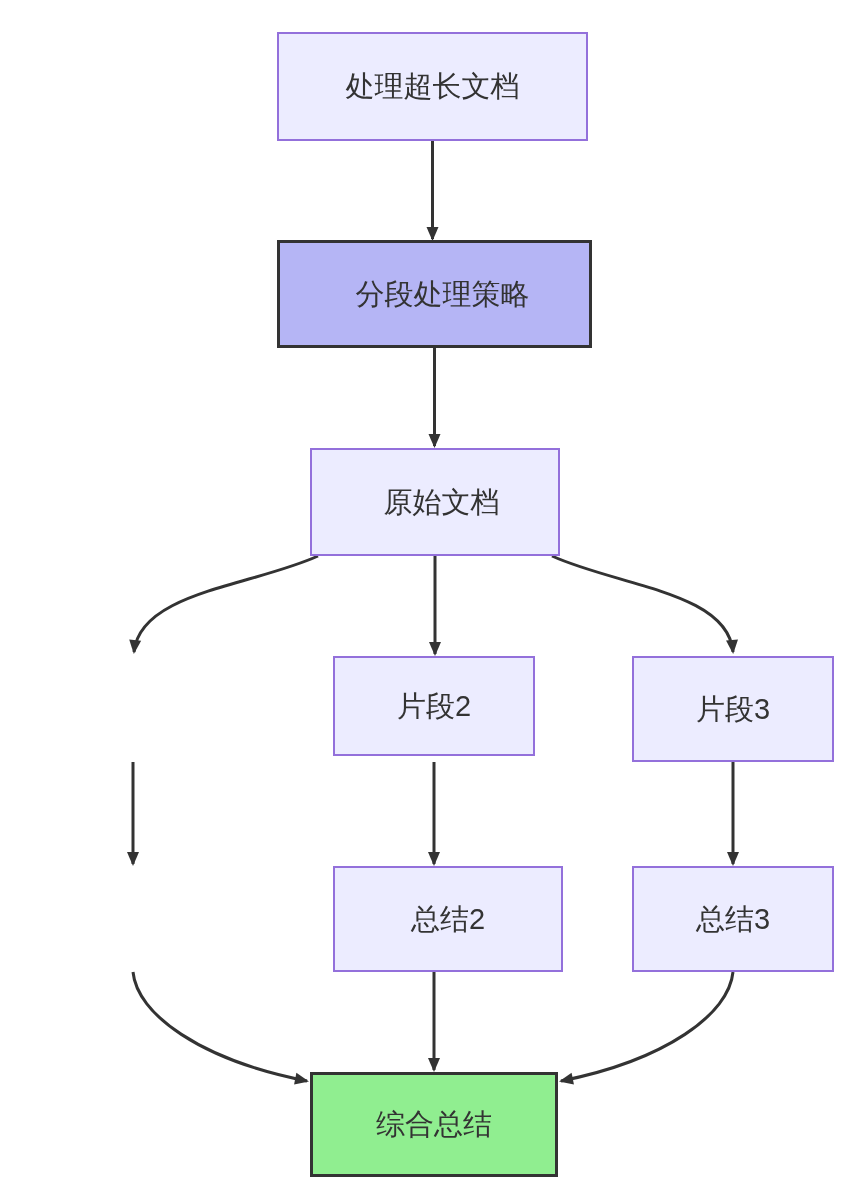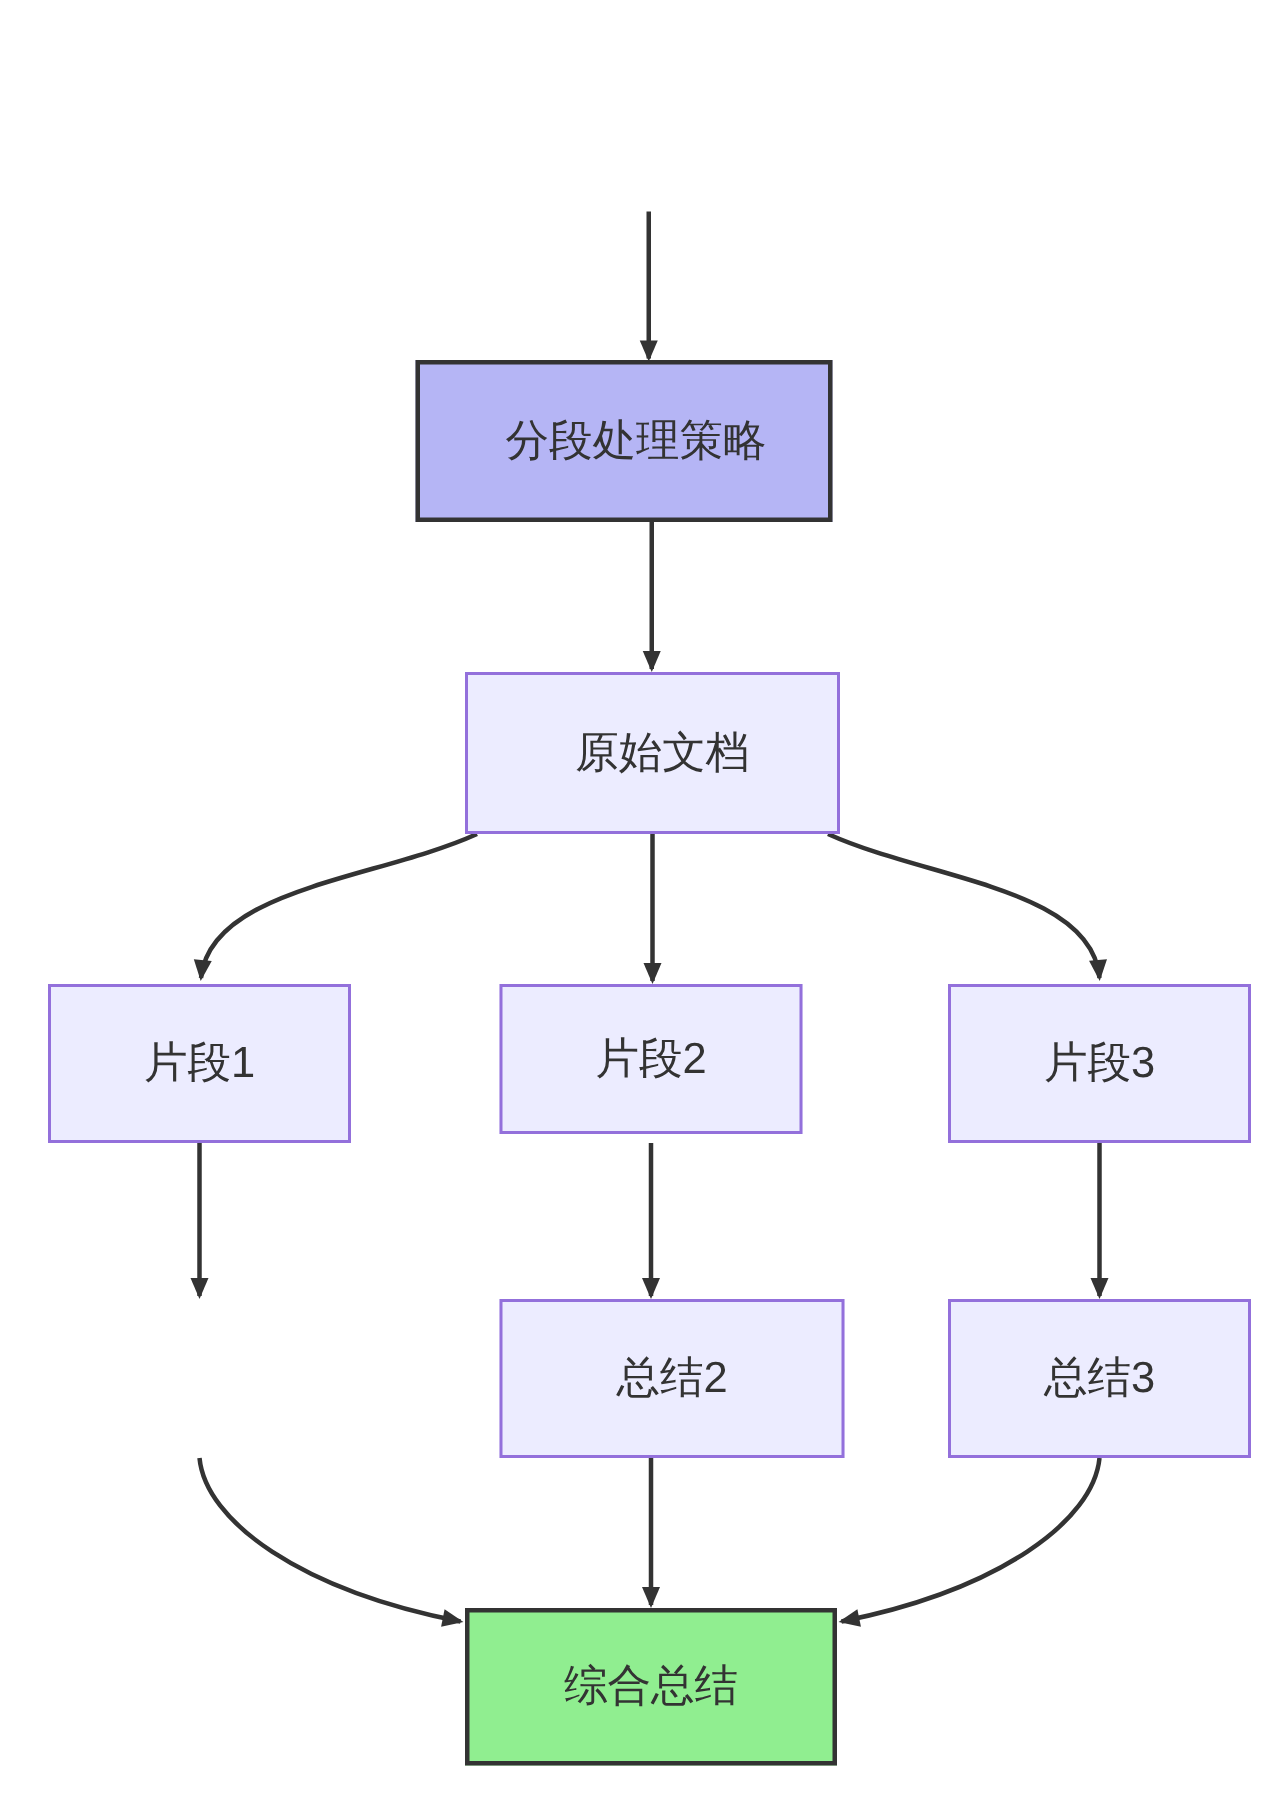--- a/index.html
+++ b/index.html
@@ -46,21 +46,21 @@
   .node--emphasis {
     background: var(--emphasis-fill, #b5b5f5);
     border: 3.5px solid var(--emphasis-border, #333333);
   }
   .node--success {
     background: var(--success-fill, #90EE90);
     border: 3.5px solid var(--success-border, #333333);
   }
   
   .n-process  { left: 277px; top: 32px;   width: 311px; height: 109px; }
-  .n-strategy { left: 277px; top: 240px;  width: 278px; height: 108px; padding-left: 16px; }
+  .n-strategy { left: 277px; top: 240px;  width: 315px; height: 108px; padding-left: 16px; }
   .n-source   { left: 310px; top: 448px;  width: 250px; height: 108px; padding-left: 13px; }
   .n-frag1    { left: 32px;  top: 656px;  width: 202px; height: 106px; }
   .n-frag2    { left: 333px; top: 656px;  width: 202px; height: 100px; }
   .n-frag3    { left: 632px; top: 656px;  width: 202px; height: 106px; }
   .n-sum1     { left: 32px;  top: 866px;  width: 202px; height: 106px; }
   .n-sum2     { left: 333px; top: 866px;  width: 230px; height: 106px; }
   .n-sum3     { left: 632px; top: 866px;  width: 202px; height: 106px; }
   .n-final    { left: 310px; top: 1072px; width: 248px; height: 105px; }
 </style>
 </head>
@@ -80,32 +80,32 @@
     <path class="edge" d="M435,556 V654" marker-end="url(#arrowhead)"></path>
     <path class="edge" d="M552,556 C618,586 728,592 733,652" marker-end="url(#arrowhead)"></path>
     <path class="edge" d="M133,762 V864" marker-end="url(#arrowhead)"></path>
     <path class="edge" d="M434,762 V864" marker-end="url(#arrowhead)"></path>
     <path class="edge" d="M733,762 V864" marker-end="url(#arrowhead)"></path>
     <path class="edge" d="M133,972 C137,1014 200,1060 307,1081" marker-end="url(#arrowhead)"></path>
     <path class="edge" d="M434,972 V1070" marker-end="url(#arrowhead)"></path>
     <path class="edge" d="M733,972 C729,1014 666,1060 561,1081" marker-end="url(#arrowhead)"></path>
   </svg>
 
+  <div class="node n-process">
+    <span>处理超长文档</span>
+  </div>
 
   <div class="node node--emphasis n-strategy">
     <span>分段处理策略</span>
   </div>
 
   <div class="node n-source">
     <span>原始文档</span>
   </div>
 
-  <div class="node n-frag1">
-    <span>片段1</span>
-  </div>
 
   <div class="node n-frag2">
     <span>片段2</span>
   </div>
 
   <div class="node n-frag3">
     <span>片段3</span>
   </div>
 
 

